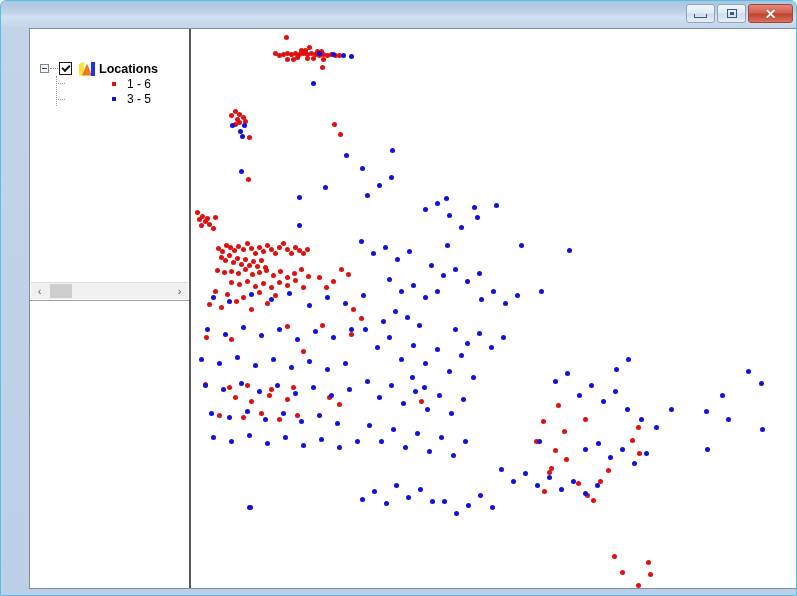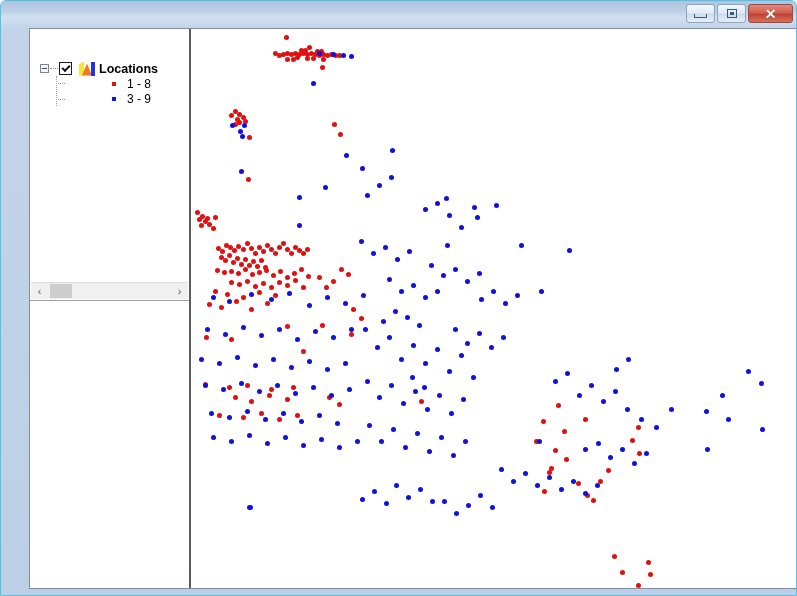--- a/index.html
+++ b/index.html
@@ -374,25 +374,25 @@
           </span>
           <span class="layer-label">Locations</span>
         </div>
 
         <span class="tree-guide"></span>
         <span class="tree-tick" id="tick-1"></span>
         <span class="tree-tick" id="tick-2"></span>
 
         <div class="legend-row" id="legend-row-0">
           <span class="legend-swatch" style="background:#e01010"></span>
-          <span class="legend-text">1 - 8</span>
+          <span class="legend-text">1 - 6</span>
         </div>
         <div class="legend-row" id="legend-row-1">
           <span class="legend-swatch" style="background:#1010e0"></span>
-          <span class="legend-text">3 - 9</span>
+          <span class="legend-text">3 - 5</span>
         </div>
       </div>
 
       <div id="toc-hscroll">
         <div class="hs-btn" id="hs-left">‹</div>
         <div id="hs-thumb"></div>
         <div class="hs-btn" id="hs-right">›</div>
       </div>
 
       <div id="toc-lower"></div>

